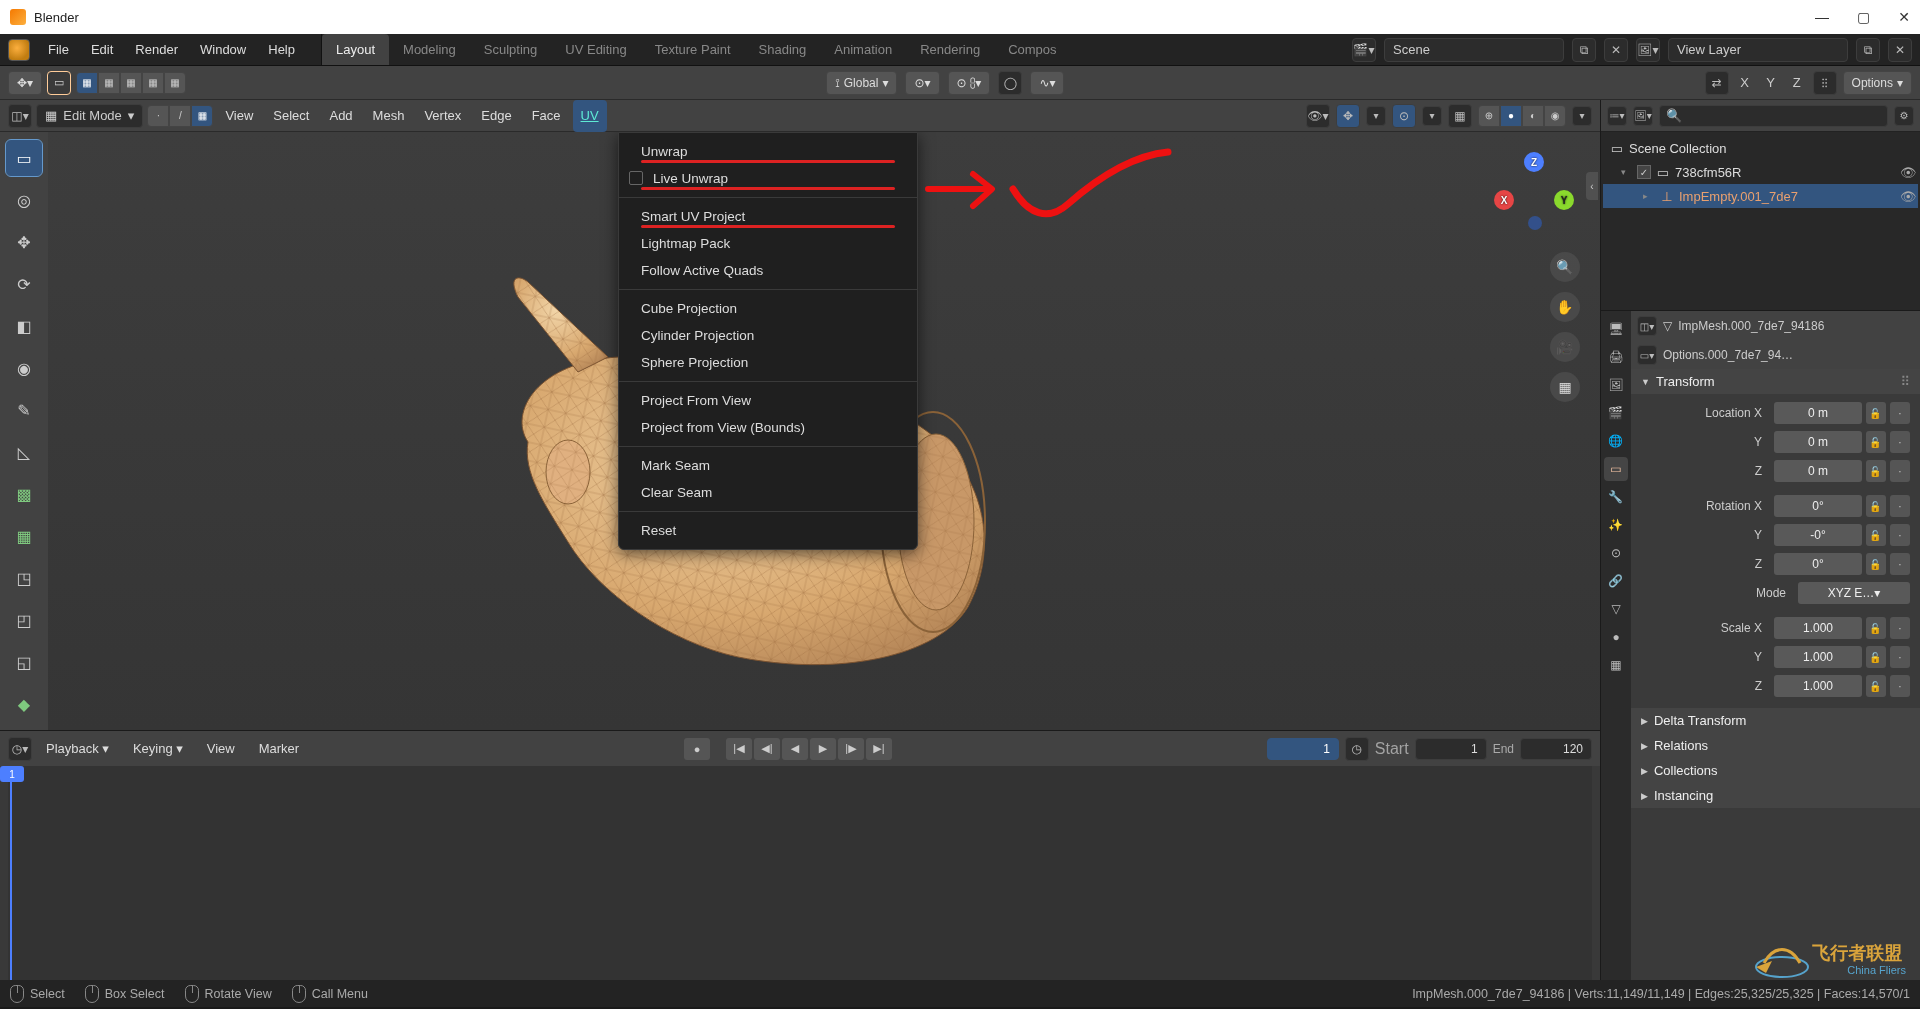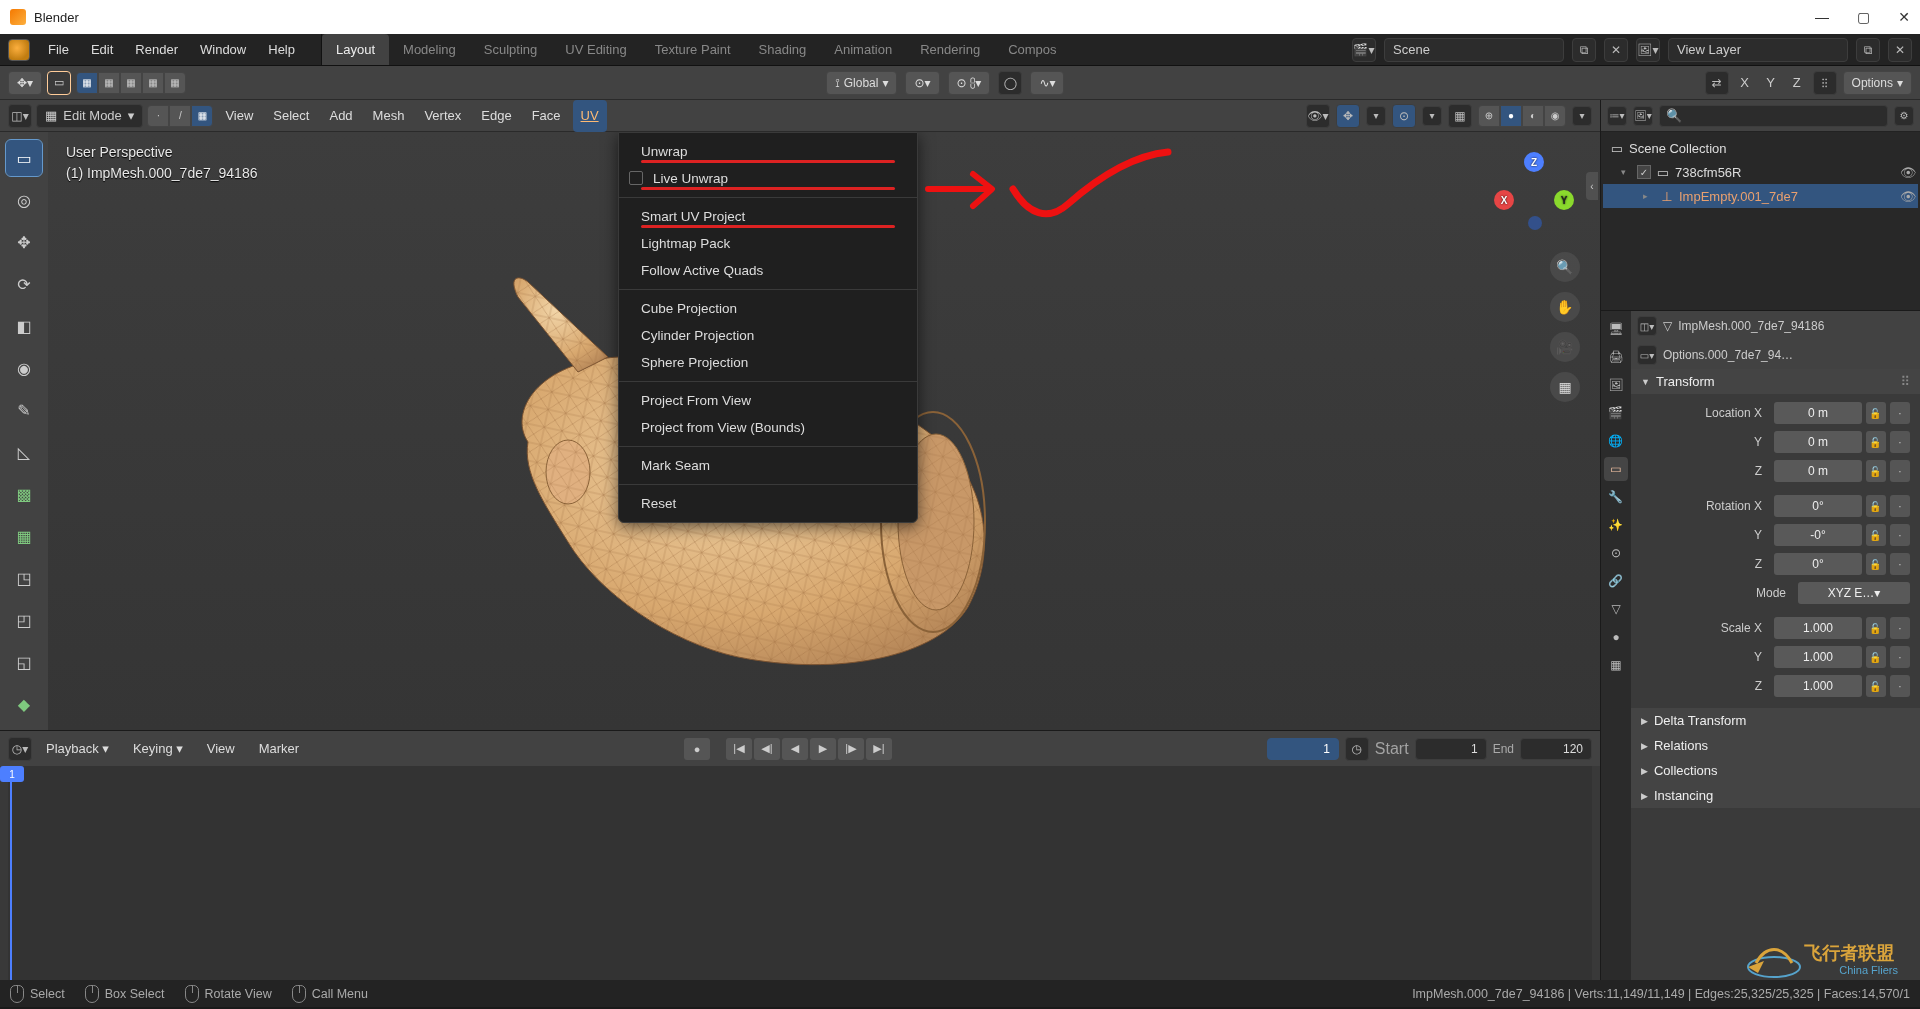--- a/index.html
+++ b/index.html
@@ -40,21 +40,21 @@
   .pill .seg.on{background:#33557f;color:#fff;}
   .h2-center { margin: 0 auto; display: flex; align-items: center; gap: 8px; }
   .h2-right { display: flex; align-items: center; gap: 6px; }
   .axis-lbl{width:20px;text-align:center;color:#ccc;}
 
   
   .main { display: flex; height: 880px; }
   .viewport-col { flex: 1; display: flex; flex-direction: column; background: #393939;}
   .editbar { height: 32px; background: #424242; display: flex; align-items: center; padding: 0 8px; gap: 4px; border-bottom:1px solid #2a2a2a;}
   .editbar .menu-item { padding: 0 8px; line-height: 32px; font-size: 13px;}
-  .editbar .menu-item.active { background: #33557f; border-radius:4px; color:#fdba74;text-decoration:underline;}
+  .editbar .menu-item.active { background: #33557f; border-radius:4px; color:#5eead4;text-decoration:underline;}
   .mode-select { background:#2c2c2c; border:1px solid #3d3d3d; border-radius:4px; height:24px; padding:0 8px; display:flex;align-items:center;gap:6px;}
   .editbar-right { margin-left:auto; display:flex; gap:6px; align-items:center;}
 
   .viewport-body { flex:1; position:relative; display:flex;}
   .tool-col { width: 48px; background: #424242; display:flex; flex-direction:column; align-items:center; padding:8px 0; gap:6px;}
   .tool { width:36px; height:36px; border-radius:5px; display:flex;align-items:center;justify-content:center;font-size:16px;color:#ccc;}
   .tool.active { background:#33557f; color:#fff; outline:1px solid #6599cc;}
 
   .canvas { flex:1; position:relative; background: linear-gradient(#3d3d3d,#353535); overflow:hidden;}
   .overlay-text { position:absolute; top:10px; left:18px; color:#e8e8e8; font-size:14px; text-shadow:0 1px 1px #000; line-height:1.5;}
@@ -121,21 +121,21 @@
   .tl-track{flex:1;height:36px;background:#333;position:relative;margin:0 8px;}
   .tl-marker{position:absolute;top:0;bottom:0;width:2px;background:#4d7fff;left:2px;}
   .tl-markhead{position:absolute;top:0;left:-10px;width:24px;height:16px;background:#4d7fff;border-radius:3px;display:flex;align-items:center;justify-content:center;color:#fff;font-size:10px;}
 
   
   .statusbar { height:27px; background:#232323; display:flex; align-items:center; padding:0 10px; gap:20px; color:#aaa; font-size:12.5px;}
   .status-item{display:flex;align-items:center;gap:6px;}
   .status-right{margin-left:auto;}
   .mouse-icon{width:14px;height:18px;border:1px solid #888;border-radius:6px 6px 8px 8px;position:relative;}
   .mouse-icon::after{content:'';position:absolute;top:0;bottom:9px;left:50%;width:1px;background:#888;}
-  .watermark{position:absolute;right:22px;bottom:28px;display:flex;align-items:center;gap:0;opacity:0.85;justify-content:center;}
+  .watermark{position:absolute;right:14px;bottom:28px;display:flex;align-items:center;gap:0;opacity:0.85;justify-content:center;}
   .wm-logo{width:60px;height:42px;}
   .wm-text{display:flex;flex-direction:column;line-height:1.1;}
   .wm-cn{color:#f6b73c;font-size:18px;font-weight:bold;}
   .wm-en{color:#5bb6e6;font-size:11px;margin-left:35px;}
 </style>
 </head>
 <body>
 
 <div class="titlebar">
   <div class="titlebar-left">
@@ -265,24 +265,20 @@
         <div class="tool">✎</div>
         <div class="tool">◺</div>
         <div class="tool" style="color:#7fc97f;">▩</div>
         <div class="tool" style="color:#7fc97f;">▦</div>
         <div class="tool">◳</div>
         <div class="tool">◰</div>
         <div class="tool">◱</div>
         <div class="tool" style="color:#7fc97f;">◆</div>
       </div>
       <div class="canvas">
-        <div class="overlay-text">
-          <div>User Perspective</div>
-          <div>(1) ImpMesh.000_7de7_94186</div>
-        </div>
 
         <svg class="mesh-svg" viewBox="0 0 850 560">
           <defs>
             <pattern id="wire" width="18" height="18" patternUnits="userSpaceOnUse" patternTransform="rotate(12)">
               <path d="M0 0 L18 18 M18 0 L0 18 M0 9 L18 9 M9 0 L9 18" stroke="#9a6b3e" stroke-width="0.5"></path>
             </pattern>
             <radialGradient id="bodyg" cx="45%" cy="35%" r="70%">
               <stop offset="0%" stop-color="#f2d5a8"></stop>
               <stop offset="70%" stop-color="#d8a86f"></stop>
               <stop offset="100%" stop-color="#b8895a"></stop>
@@ -326,20 +322,21 @@
           <div class="dd-item"><span>Follow Active Quads</span></div>
           <div class="dd-sep"></div>
           <div class="dd-item"><span>Cube Projection</span></div>
           <div class="dd-item"><span>Cylinder Projection</span></div>
           <div class="dd-item"><span>Sphere Projection</span></div>
           <div class="dd-sep"></div>
           <div class="dd-item"><span>Project From View</span></div>
           <div class="dd-item"><span>Project from View (Bounds)</span></div>
           <div class="dd-sep"></div>
           <div class="dd-item"><span>Mark Seam</span></div>
+          <div class="dd-item"><span>Clear Seam</span></div>
           <div class="dd-sep"></div>
           <div class="dd-item"><span>Reset</span></div>
         </div>
 
         <svg class="annotation-svg" width="420" height="120" style="top:12px;left:870px;">
           <path d="M 10 45 L 70 45 M 55 30 L 74 45 L 55 62" stroke="#e11" stroke-width="6" fill="none" stroke-linecap="round" stroke-linejoin="round"></path>
           <path d="M 95 45 C 110 70, 130 78, 150 60 C 175 38, 210 12, 250 8" stroke="#e11" stroke-width="7" fill="none" stroke-linecap="round"></path>
         </svg>
 
         <div class="nav-gizmo">

